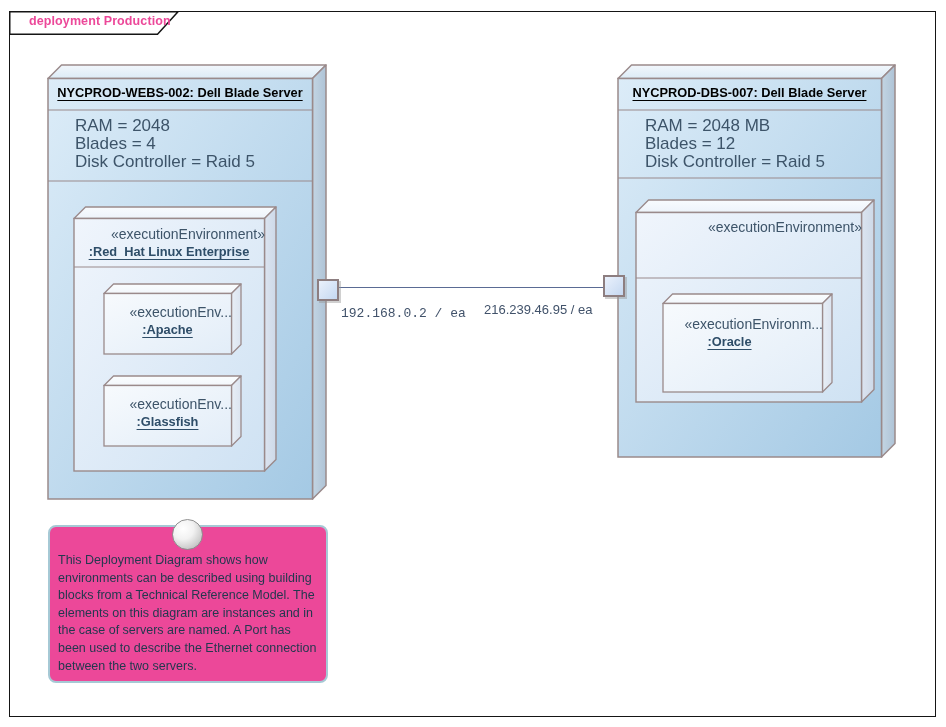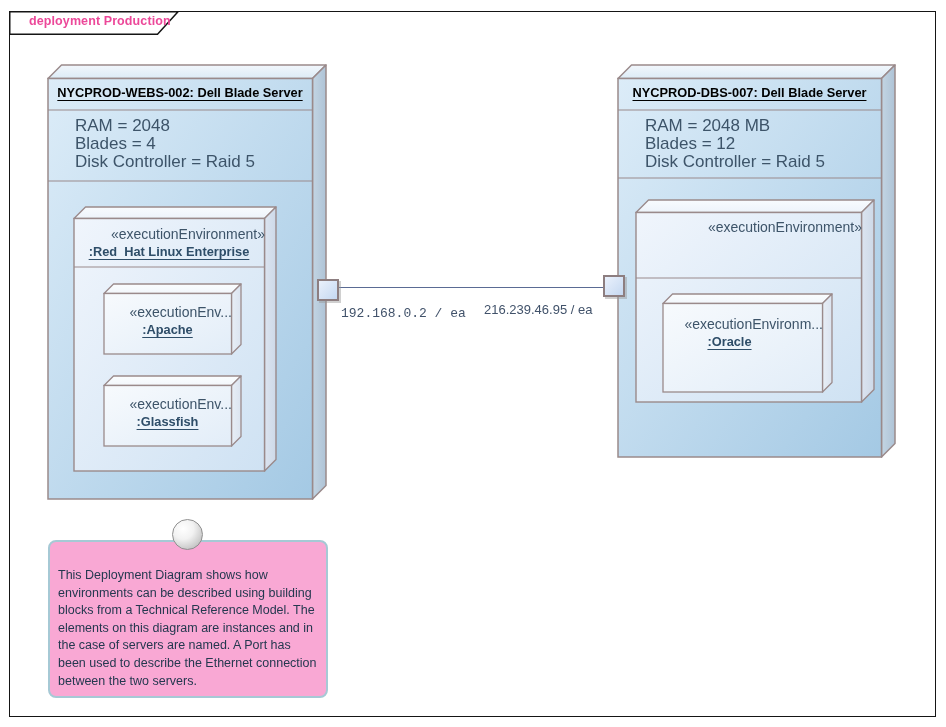--- a/index.html
+++ b/index.html
@@ -55,23 +55,23 @@
   .port {
     position: absolute; width: 22px; height: 22px;
     border: 2px solid #8d7e80;
     background: linear-gradient(135deg, #eaf1fc 0%, #c5d8f1 100%);
     box-shadow: 2px 2px 0 rgba(150,150,150,0.45);
   }
   .port-label { position: absolute; font-size: 13px; color: #41526a; white-space: pre; }
 
   
   .note {
-    position: absolute; left: 48px; top: 540px;
+    position: absolute; left: 48px; top: 525px;
     width: 280px; height: 158px;
-    background: #f9a8d4;
+    background: #ec4899;
     border: 2px solid #a6c9d5;
     border-radius: 8px;
   }
   .note-text {
     padding: 25px 7px 0 8px;
     font-size: 12.5px; line-height: 17.6px; color: #24384f;
   }
   .note-pin {
     position: absolute; left: 172px; top: 519px;
     width: 31px; height: 31px; border-radius: 50%;

